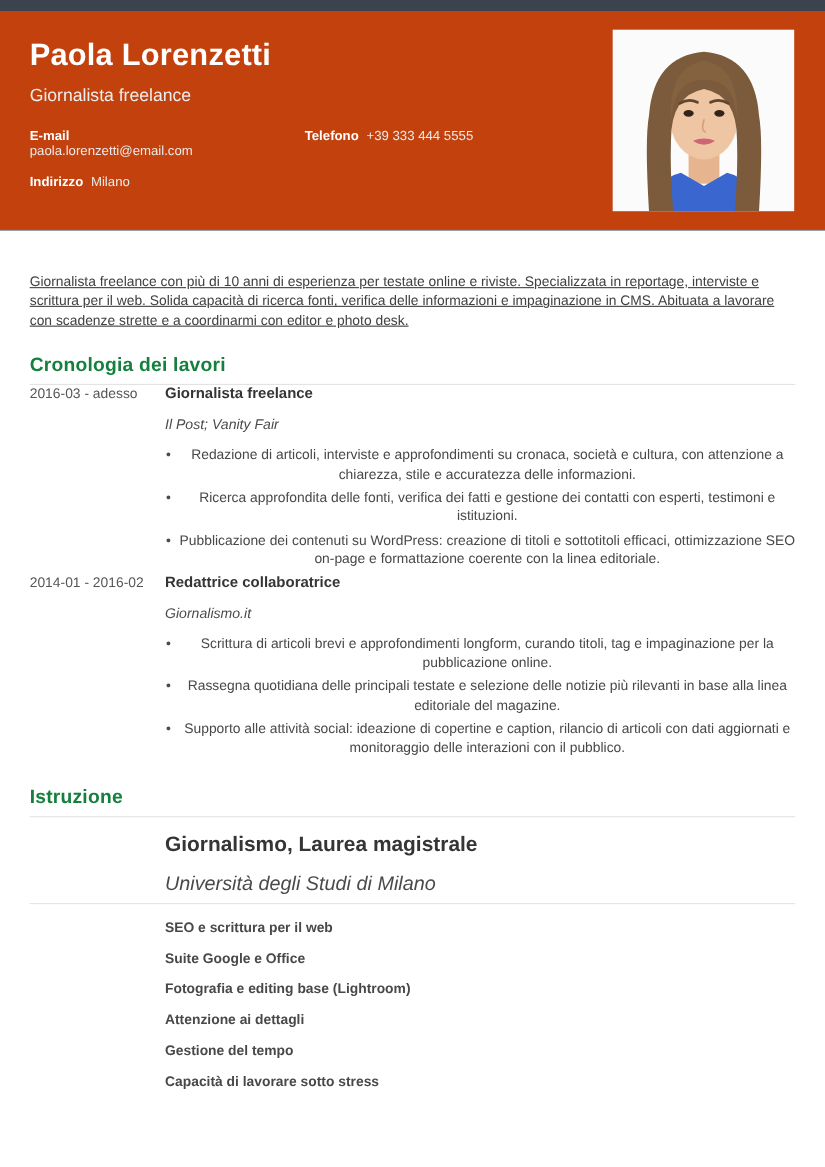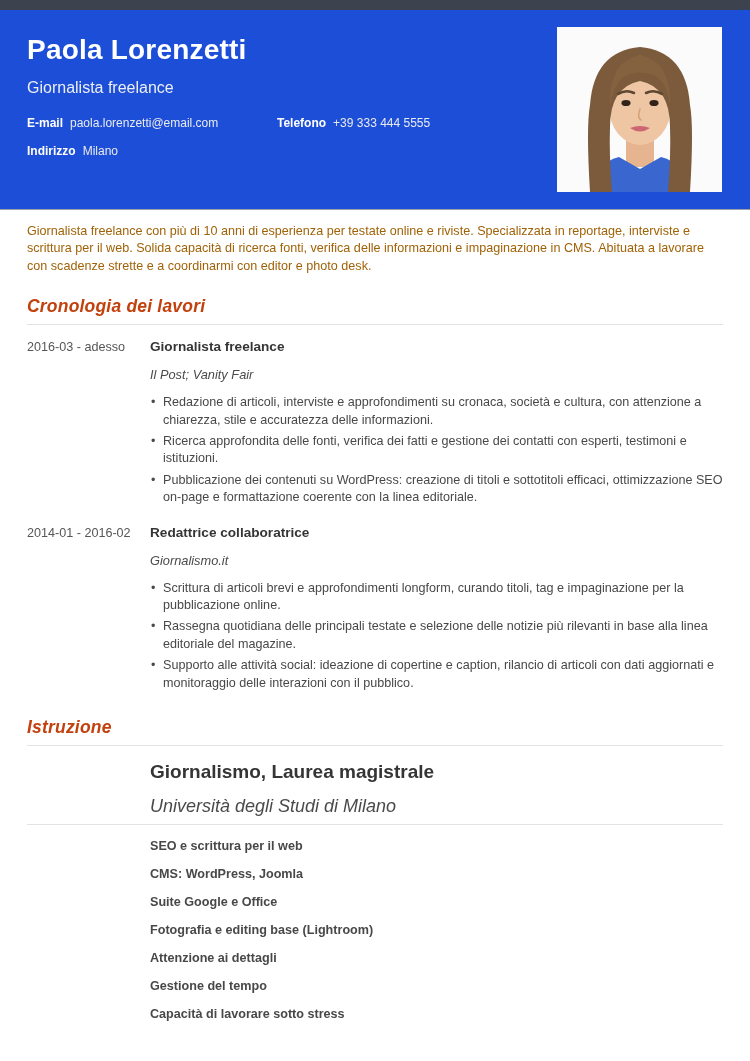--- a/index.html
+++ b/index.html
@@ -9,21 +9,21 @@
     background: #ffffff;
     font-family: "Liberation Sans", sans-serif;
     color: #4a4a4a;
     position: relative;
     overflow: hidden;
   }
 
   
   .header {
     position: relative;
-    background: #1d4ed8;
+    background: #c2410c;
     border-top: 10px solid #3d434e;
     height: 199px;
     box-sizing: content-box;
     border-bottom: 1px solid #9aa0a8;
   }
   .header-inner {
     padding: 26px 0 0 27px;
   }
   .name {
     font-size: 28px;
@@ -35,21 +35,21 @@
   }
   .job-headline {
     margin-top: 15px;
     font-size: 16px;
     color: #eceef0;
   }
   .contact-block { margin-top: 19px; }
   .contact-row { display: flex; align-items: baseline; }
   .contact-row + .contact-row { margin-top: 14px; align-items: center; }
   .contact-group { display: flex; align-items: baseline; }
-  .contact-group.email { width: 250px; }
+  .contact-group.email { width: 250px; flex-direction: column; }
   .contact-label {
     font-size: 12px;
     font-weight: bold;
     color: #ffffff;
     margin-right: 7px;
   }
   .contact-value {
     font-size: 12px;
     color: #e9ebed;
   }
@@ -62,42 +62,42 @@
     height: 165px;
     background: #fbfbfb;
     overflow: hidden;
   }
   .photo-frame svg { display: block; width: 100%; height: 100%; }
 
   
   .content { padding: 0 27px; }
 
   .summary {
-    margin-top: 13px;
+    margin-top: 38px;
     font-size: 12.6px;
     line-height: 17.4px;
-    color: #a16207;
+    color: #404040;
+    text-decoration: underline;
   }
 
   .section-heading {
     margin: 21px 0 0 0;
     font-size: 17.5px;
     font-weight: bold;
-    color: #c2410c;
+    color: #15803d;
     letter-spacing: 0.2px;
-    font-style: italic;
   }
   .section-rule {
     border: none;
     border-top: 1px solid #e3e3e3;
     margin: 7px 0 0 0;
   }
 
   
-  .job-entry { display: flex; margin-top: 14px; }
+  .job-entry { display: flex; }
   .job-dates {
     width: 123px;
     flex: 0 0 123px;
     font-size: 12.6px;
     color: #565656;
     padding-top: 1px;
   }
   .job-main { flex: 1; min-width: 0; }
   .job-title {
     font-size: 13.6px;
@@ -114,20 +114,21 @@
     margin: 12px 0 0 0;
     padding: 0 0 0 13px;
     list-style: none;
   }
   .job-bullets li {
     position: relative;
     font-size: 12.6px;
     line-height: 17.4px;
     color: #484848;
     margin-bottom: 4px;
+    text-align: center;
   }
   .job-bullets li::before {
     content: "\2022";
     position: absolute;
     left: -12px;
     color: #4a4a4a;
   }
 
   
   .edu-entry { margin: 15px 0 6px 123px; }
@@ -245,21 +246,20 @@
 
   <div class="edu-entry">
     <div class="edu-degree">Giornalismo, Laurea magistrale</div>
     <div class="edu-school">Università degli Studi di Milano</div>
   </div>
 
   <hr class="section-rule">
 
   <div class="plain-list">
     <div class="plain-item">SEO e scrittura per il web</div>
-    <div class="plain-item">CMS: WordPress, Joomla</div>
     <div class="plain-item">Suite Google e Office</div>
     <div class="plain-item">Fotografia e editing base (Lightroom)</div>
     <div class="plain-item">Attenzione ai dettagli</div>
     <div class="plain-item">Gestione del tempo</div>
     <div class="plain-item">Capacità di lavorare sotto stress</div>
   </div>
 
 </main>
 
 </body></html>

